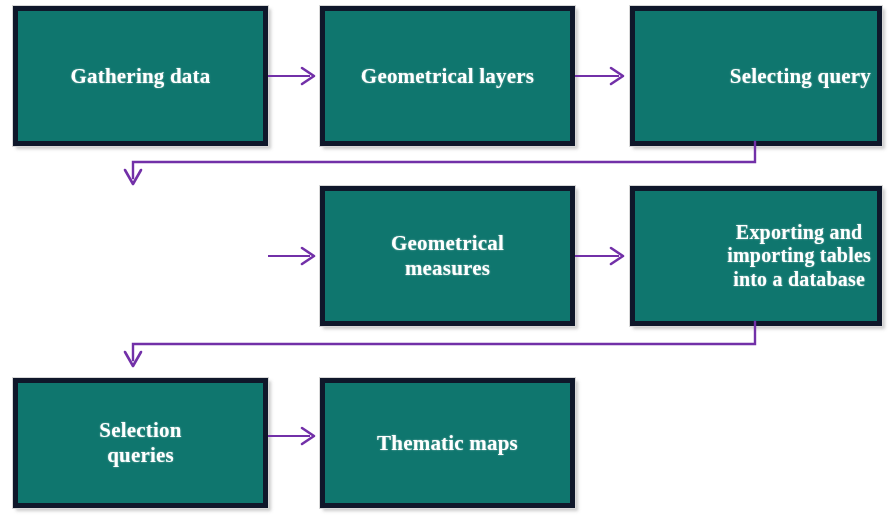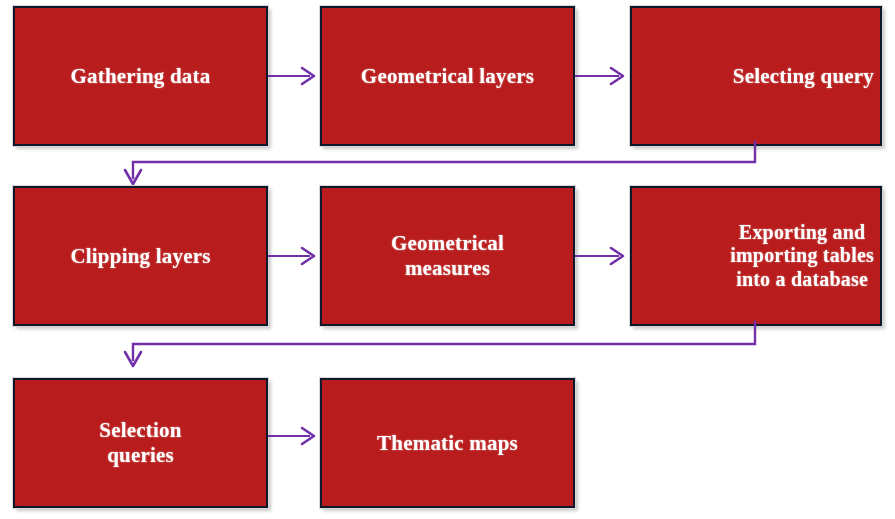--- a/index.html
+++ b/index.html
@@ -16,22 +16,22 @@
     width: 895px;
     height: 519px;
     background: #ffffff;
     overflow: hidden;
   }
 
   
   .node {
     position: absolute;
     box-sizing: border-box;
-    background: #b91c1c;
-    border: 2px solid #0f172a;
+    background: #0f766e;
+    border: 5px solid #0f172a;
     outline: 1px solid #d8d8d8;
     box-shadow: 3px 3px 3px rgba(140,140,140,0.45);
     display: flex;
     align-items: center;
     justify-content: center;
     text-align: center;
   }
   .node-label {
     color: #ffffff;
     font-weight: bold;
@@ -101,23 +101,20 @@
     </svg>
   </div>
 
   <div class="elbow" style="left:120px; top:140px; width:645px; height:48px;">
     <svg width="645" height="48" viewBox="0 0 645 48">
       <polyline points="635,2 635,22 13,22 13,38" fill="none" stroke="#7230a8" stroke-width="2.4" stroke-linecap="square" stroke-linejoin="miter"></polyline>
       <polyline points="5,30 13,44 21,30" fill="none" stroke="#7230a8" stroke-width="2.6" stroke-linecap="round" stroke-linejoin="round"></polyline>
     </svg>
   </div>
 
-  <div class="node r2 c1">
-    <span class="node-label">Clipping layers</span>
-  </div>
 
   <div class="node r2 c3">
     <span class="node-label small">Exporting and
 importing tables
 into a database</span>
   </div>
 
   <div class="node r2 c2">
     <span class="node-label">Geometrical
 measures</span>

